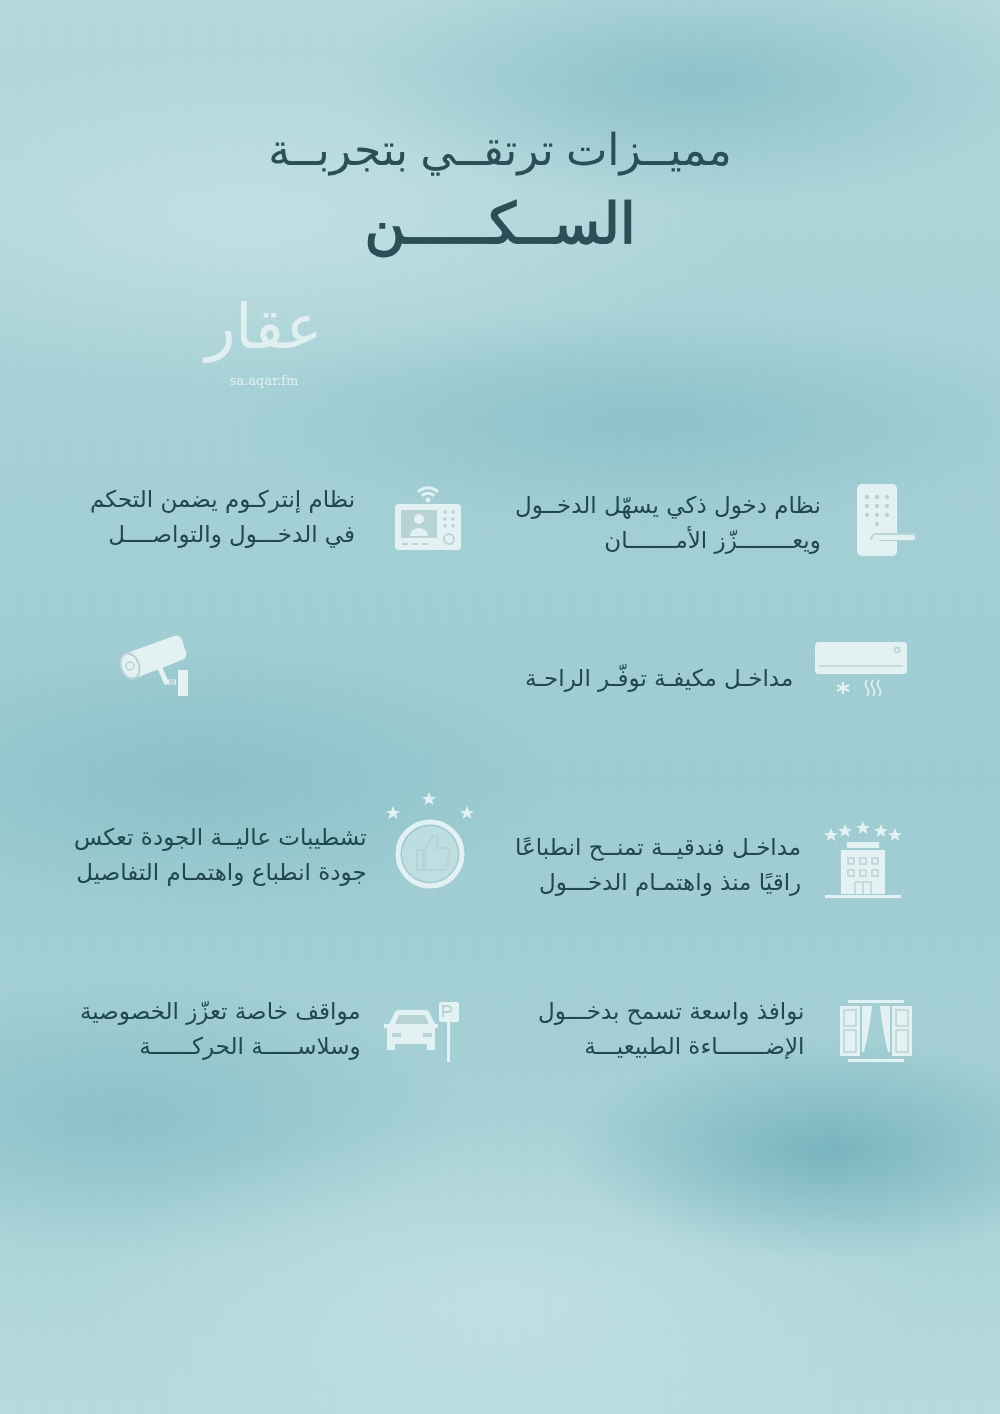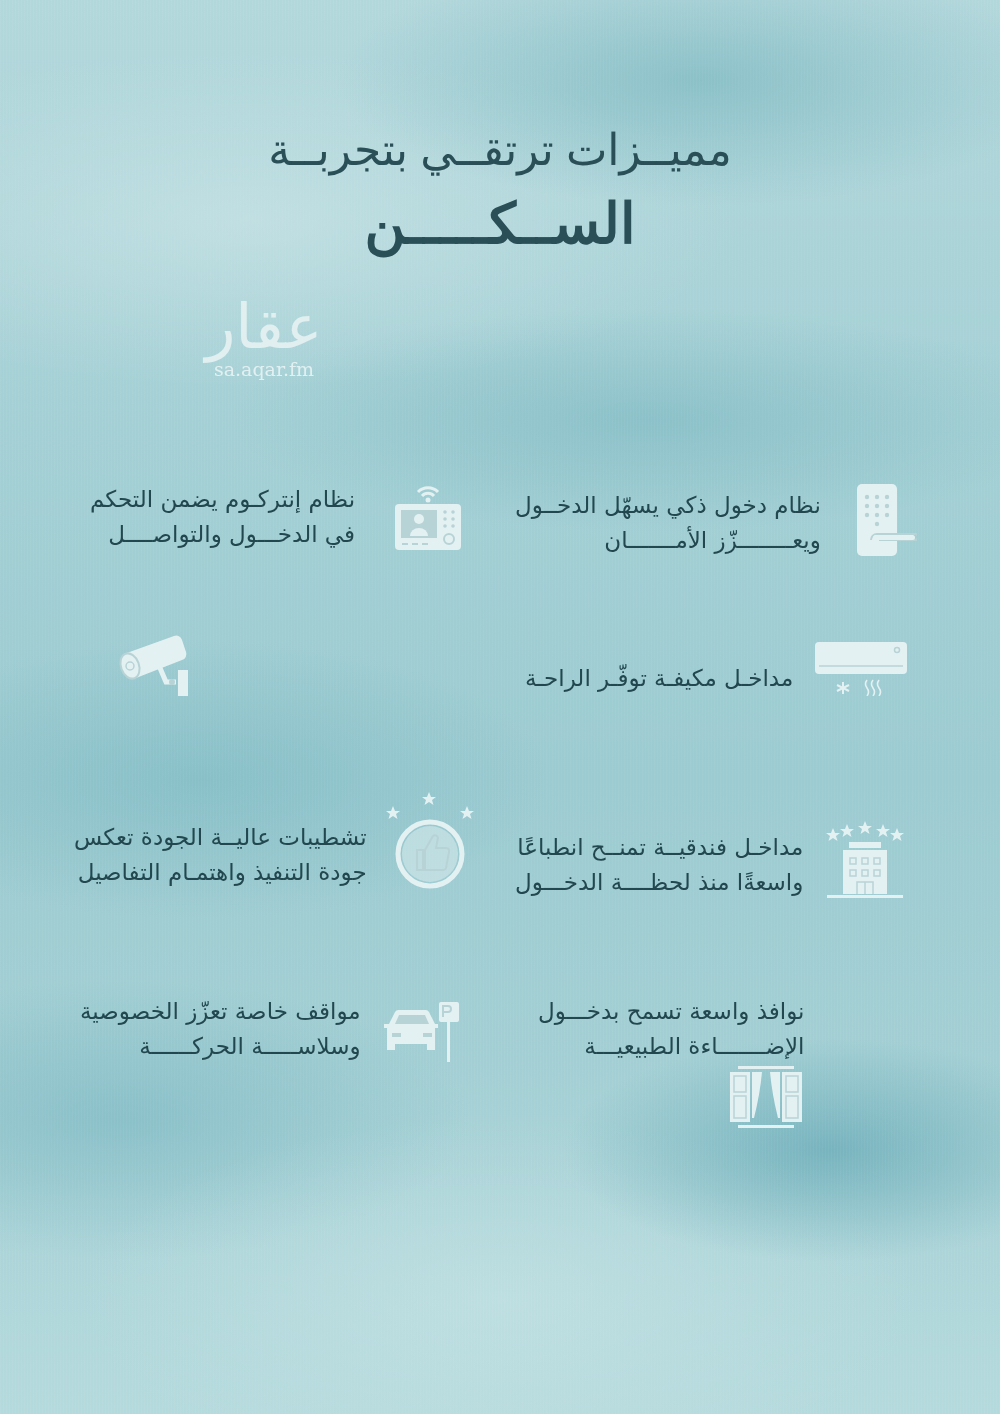--- a/index.html
+++ b/index.html
@@ -66,23 +66,23 @@
     }
     .logo-ar {
       font-family: "DejaVu Sans", sans-serif;
       font-size: 62px;
       line-height: 62px;
       direction: rtl;
       opacity: 0.92;
     }
     .logo-url {
       font-family: "DejaVu Serif", serif;
-      font-size: 19px;
+      font-size: 13px;
       line-height: 22px;
-      margin-top: 0;
+      margin-top: 12px;
       opacity: 0.95;
     }
 
     .feature {
       position: absolute;
       display: flex;
       flex-direction: row;
       align-items: flex-end;
     }
     .feature-text {
@@ -206,21 +206,21 @@
       <path d="M44 36 l6 14 h10" fill="none" stroke="#e4f1f2" stroke-width="5"></path>
       <rect x="62" y="38" width="10" height="26" fill="#e4f1f2"></rect>
       <circle cx="56" cy="50" r="3" fill="#b8d3d6"></circle>
     </svg>
   </div>
 </div>
 
 <div class="feature" style="left:515px; top:820px;">
   <div class="feature-text">
     <div>مداخـل فندقيــة تمنــح انطباعًا</div>
-    <div>واسعةًا منذ لحظــــة الدخـــول</div>
+    <div>راقيًا منذ واهتمـام الدخـــول</div>
   </div>
   <div class="icon" style="margin-left:20px;">
     <svg width="84" height="80" viewBox="0 0 84 80">
       <g fill="#e4f1f2">
         <polygon points="10,8 12,13 17,13 13,16 14.5,21 10,18 5.5,21 7,16 3,13 8,13"></polygon>
         <polygon points="24,4 26,9 31,9 27,12 28.5,17 24,14 19.5,17 21,12 17,9 22,9"></polygon>
         <polygon points="42,1 44,6 49,6 45,9 46.5,14 42,11 37.5,14 39,9 35,6 40,6"></polygon>
         <polygon points="60,4 62,9 67,9 63,12 64.5,17 60,14 55.5,17 57,12 53,9 58,9"></polygon>
         <polygon points="74,8 76,13 81,13 77,16 78.5,21 74,18 69.5,21 71,16 67,13 72,13"></polygon>
         <rect x="26" y="22" width="32" height="6"></rect>
@@ -236,37 +236,37 @@
           <rect x="51" y="50" width="6" height="6"></rect>
         <path d="M34 74 v-12 h16 v12 M42 62 v12"></path>
       </g>
     </svg>
   </div>
 </div>
 
 <div class="feature" style="left:74px; top:820px;">
   <div class="feature-text">
     <div>تشطيبات عاليــة الجودة تعكس</div>
-    <div>جودة التنفيذ واهتمـام التفاصيل</div>
+    <div>جودة انطباع واهتمـام التفاصيل</div>
   </div>
   <div class="icon" style="margin-left:18px; margin-top:-30px;">
     <svg width="90" height="100" viewBox="0 0 90 100">
       <g fill="#e4f1f2">
         <polygon points="8,16 10,21 15,21 11,24 12.5,29 8,26 3.5,29 5,24 1,21 6,21"></polygon>
         <polygon points="44,2 46,7 51,7 47,10 48.5,15 44,12 39.5,15 41,10 37,7 42,7"></polygon>
         <polygon points="82,16 84,21 89,21 85,24 86.5,29 82,26 77.5,29 79,24 75,21 80,21"></polygon>
       </g>
       <circle cx="45" cy="64" r="32" fill="none" stroke="#e4f1f2" stroke-width="5"></circle>
       <circle cx="45" cy="64" r="28" fill="#dbecee" opacity="0.55"></circle>
       <path d="M32 60 h6 v20 h-6 z M40 60 l8 -14 a3 3 0 0 1 5 2 l-2 10 h10 a3 3 0 0 1 3 4 l-3 16 a3 3 0 0 1 -3 2 h-18 z" fill="none" stroke="#b8d3d6" stroke-width="2"></path>
     </svg>
   </div>
 </div>
 
-<div class="feature" style="left:538px; top:994px;flex-direction:column;">
+<div class="feature" style="left:538px; top:994px;">
   <div class="feature-text">
     <div>نوافذ واسعة تسمح بدخـــول</div>
     <div>الإضـــــــاءة الطبيعيـــة</div>
   </div>
   <div class="icon" style="margin-left:34px;">
     <svg width="76" height="66" viewBox="0 0 76 66">
       <g fill="#e4f1f2">
         <rect x="10" y="2" width="56" height="3"></rect>
         <rect x="10" y="61" width="56" height="3"></rect>
         <rect x="2" y="8" width="20" height="50"></rect>

